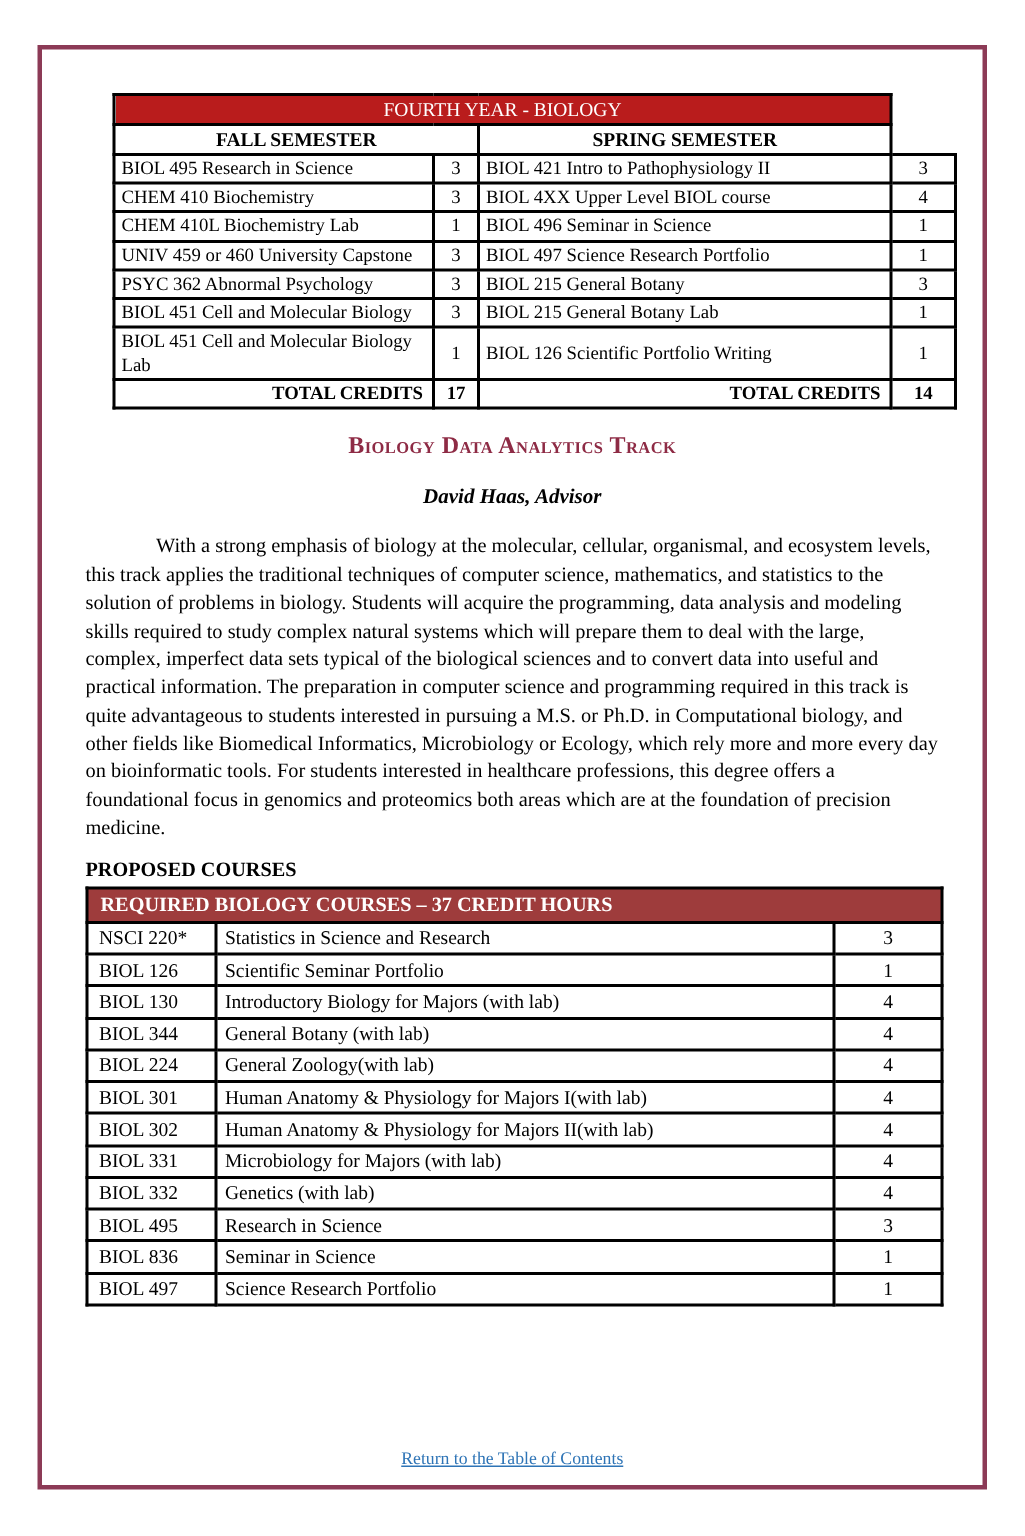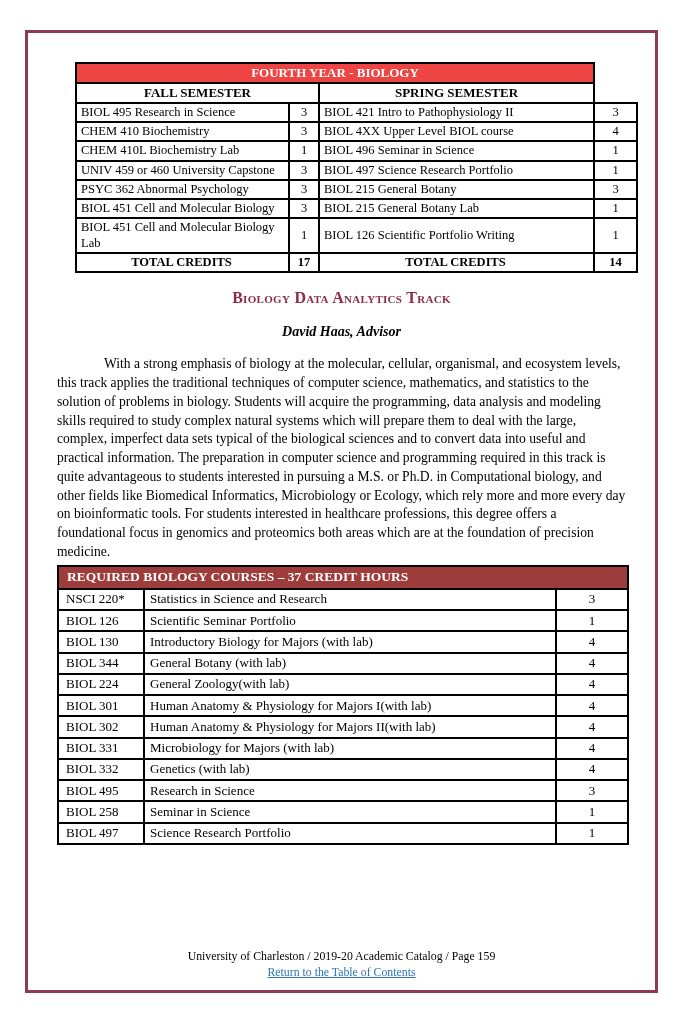--- a/index.html
+++ b/index.html
@@ -30,37 +30,37 @@
     padding: 1px 4px;
     line-height: 1.22;
     vertical-align: middle;
     overflow: hidden;
   }
   table.t1 td.ghost {
     border: none;
     background: #fff;
   }
   table.t1 td.title-cell {
-    background: #ef4444;
+    background: #b91c1c;
     color: #fff;
-    font-weight: bold;
+    font-weight: normal;
     text-align: center;
     font-size: 13px;
     height: 20px;
   }
   table.t1 td.sem {
     font-weight: bold;
     text-align: center;
     font-size: 13px;
     height: 19px;
   }
   table.t1 td.credits { text-align: center; }
   table.t1 td.total-label {
     font-weight: bold;
-    text-align: center;
+    text-align: right;
     padding-right: 6px;
   }
   table.t1 td.total-val {
     font-weight: bold;
     text-align: center;
   }
 
   
   .track-title {
     margin-top: 16px;
@@ -209,20 +209,21 @@
       </tr>
     </tbody>
   </table>
 
   <div class="track-title">Biology Data Analytics Track</div>
 
   <div class="advisor">David Haas, Advisor</div>
 
   <div class="desc">With a strong emphasis of biology at the molecular, cellular, organismal, and ecosystem levels, this track applies the traditional techniques of computer science, mathematics, and statistics to the solution of problems in biology. Students will acquire the programming, data analysis and modeling skills required to study complex natural systems which will prepare them to deal with the large, complex, imperfect data sets typical of the biological sciences and to convert data into useful and practical information. The preparation in computer science and programming required in this track is quite advantageous to students interested in pursuing a M.S. or Ph.D. in Computational biology, and other fields like Biomedical Informatics, Microbiology or Ecology, which rely more and more every day on bioinformatic tools. For students interested in healthcare professions, this degree offers a foundational focus in genomics and proteomics both areas which are at the foundation of precision medicine.</div>
 
+  <div class="proposed">PROPOSED COURSES</div>
 
   <table class="t2">
     <colgroup>
       <col style="width:86px">
         <col style="width:412px">
         <col style="width:72px">
     </colgroup>
     <thead>
       <tr>
         <td colspan="3" class="t2-title">REQUIRED BIOLOGY COURSES – 37 CREDIT HOURS</td>
@@ -273,30 +274,29 @@
           <td class="code">BIOL 332</td>
           <td class="title">Genetics (with lab)</td>
           <td class="credits">4</td>
         </tr>
         <tr>
           <td class="code">BIOL 495</td>
           <td class="title">Research in Science</td>
           <td class="credits">3</td>
         </tr>
         <tr>
-          <td class="code">BIOL 258</td>
+          <td class="code">BIOL 836</td>
           <td class="title">Seminar in Science</td>
           <td class="credits">1</td>
         </tr>
         <tr>
           <td class="code">BIOL 497</td>
           <td class="title">Science Research Portfolio</td>
           <td class="credits">1</td>
         </tr>
       </tbody>
   </table>
 
   <div class="footer">
-    <div>University of Charleston / 2019-20 Academic Catalog / Page 159</div>
     <div><span class="toc-link">Return to the Table of Contents</span></div>
   </div>
 
 </div>
 
 </body></html>

